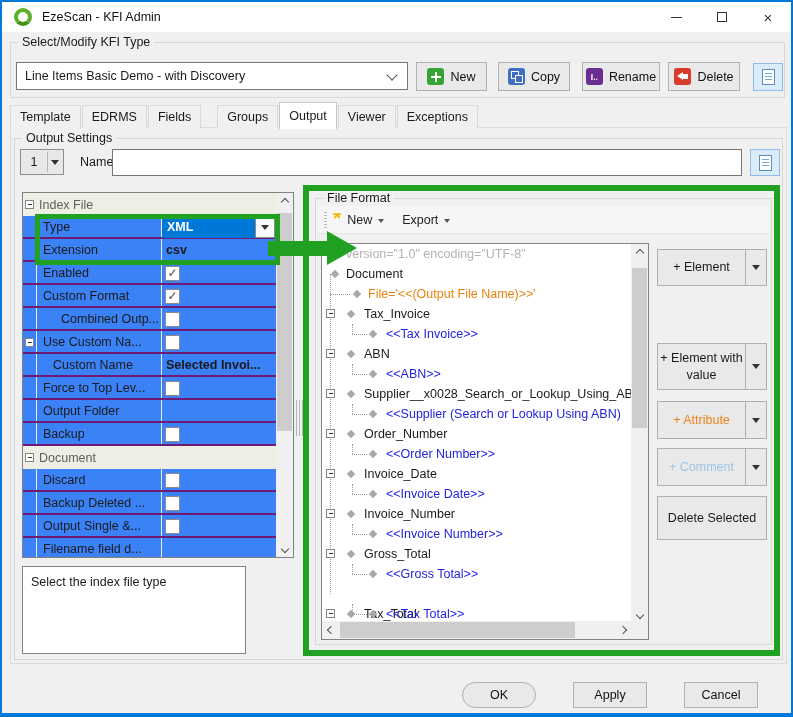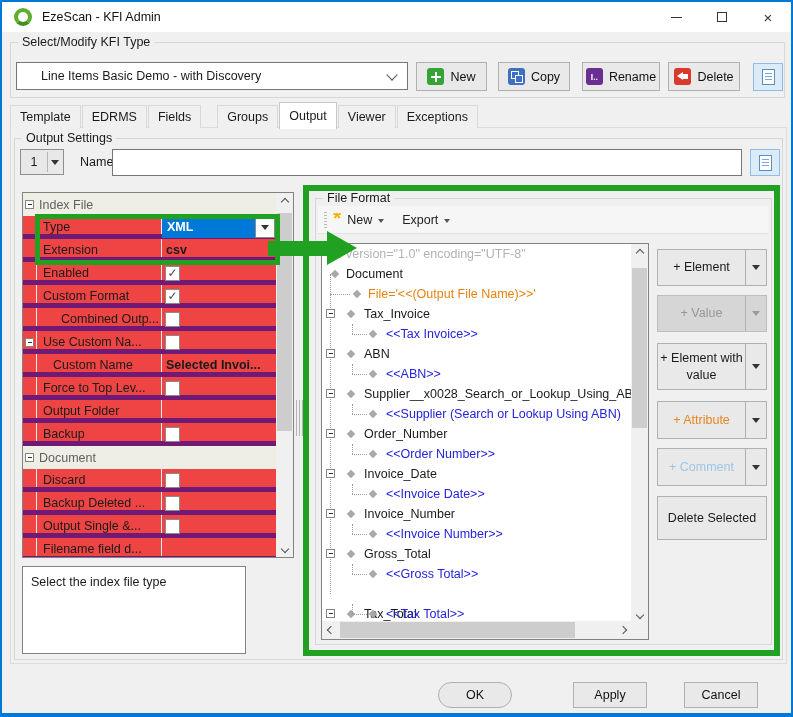--- a/index.html
+++ b/index.html
@@ -20,21 +20,21 @@
   .glyph-min { width:11px; height:1px; background:#333; }
   .glyph-max { width:10px; height:10px; border:1px solid #333; }
   .glyph-close { font-size:15px; color:#333; line-height:1; }
   
   .groupbox { position:absolute; border:1px solid #d8d8d3; }
   .grouplabel { position:absolute; top:-8px; left:7px; background:#f0f0f0; padding:0 4px;
                 font-size:12.5px; color:#1a1a1a; white-space:nowrap; }
   
   .combo { position:absolute; left:14px; top:60px; width:392px; height:28px; background:#fff;
            border:1px solid #767676; }
-  .combo-text { position:absolute; left:8px; top:6px; font-size:12.5px;margin-left:16px; }
+  .combo-text { position:absolute; left:8px; top:6px; font-size:12.5px; }
   .chev { width:8px; height:8px; border-left:1.5px solid #555; border-bottom:1.5px solid #555; display:inline-block; }
   .chev-down { transform:rotate(-45deg); }
   .combo .chev-down { position:absolute; right:11px; top:8px; }
   .btn { background:#e9e9e9; border:1px solid #b0b0b0; font-size:12.5px; color:#111;
          display:flex; align-items:center; justify-content:center; }
   .kfi-btn { position:absolute; top:60px; height:29px; gap:6px; }
   .icon16 { width:17px; height:17px; border-radius:3px; position:relative; flex:0 0 auto; }
   .ic-new { background:#35a435; }
   .ic-new::before { content:""; position:absolute; left:3.5px; top:7.5px; width:10px; height:2px; background:#fff; }
   .ic-new::after  { content:""; position:absolute; left:7.5px; top:3.5px; width:2px; height:10px; background:#fff; }
@@ -67,21 +67,21 @@
   .label { position:absolute; font-size:12.5px; }
   .textbox { position:absolute; background:#fff; border:1px solid #767676; font-size:12.5px; padding:0 6px;
              font-family:"Liberation Sans", sans-serif; color:#111; }
   
   .propgrid { position:absolute; left:20px; top:190px; width:272px; height:366px; background:#fff;
               border:1px solid #828282; overflow:hidden; }
   .prows { position:absolute; left:0; top:0; width:253px; height:100%; overflow:hidden; }
   .prow { position:absolute; left:0; width:253px; height:23px; }
   .pcat { background:#efeee4; }
   .pcat-label { position:absolute; left:16px; top:5px; font-size:12.5px; color:#5f5f5f; }
-  .pitem { background:#ef4444; border-bottom:5px solid #701a75; }
+  .pitem { background:#3b82f6; border-bottom:2px solid #701a75; }
   .pgut { position:absolute; left:0; top:0; width:14px; height:100%; border-right:1px solid #ececec; }
   .pname { position:absolute; left:20px; top:4px; width:116px; font-size:12.5px; white-space:nowrap; overflow:hidden; }
   .pname.ind { left:30px; }
   .pdivider { position:absolute; left:138px; top:0; bottom:0; width:1px; background:#ececec; }
   .pval { position:absolute; left:143px; top:4px; width:108px; font-size:12.5px; white-space:nowrap; overflow:hidden; }
   .pval.b { font-weight:bold; }
   .pcheck { position:absolute; left:142px; top:3.5px; width:15px; height:15px; border:1px solid #8a8a8a;
             background:#fff; font-size:12px; line-height:13px; text-align:center; color:#4d4d4d; }
   .pdrop-blue { position:absolute; left:139px; top:1px; width:93px; height:21px; background:#0078d7;
                 color:#fff; font-weight:bold; font-size:12.5px; padding:3px 0 0 5px; }
@@ -456,26 +456,20 @@
       <div class="sb-corner"></div>
     </div>
   </div>
 
   <div class="side-btn" style="top:247px; height:37px;">
     <span class="side-main">+ Element</span>
     <span class="side-drop">
         <span class="tri-down"></span>
       </span>
   </div>
-  <div class="side-btn disabled" style="top:293px; height:37px;">
-    <span class="side-main">+ Value</span>
-    <span class="side-drop">
-        <span class="tri-down"></span>
-      </span>
-  </div>
   <div class="side-btn" style="top:341px; height:47px;">
     <span class="side-main">+ Element with value</span>
     <span class="side-drop">
         <span class="tri-down"></span>
       </span>
   </div>
   <div class="side-btn tone-attribute" style="top:399px; height:38px;">
     <span class="side-main">+ Attribute</span>
     <span class="side-drop">
         <span class="tri-down"></span>
@@ -484,21 +478,21 @@
   <div class="side-btn tone-comment" style="top:446px; height:38px;">
     <span class="side-main">+ Comment</span>
     <span class="side-drop">
         <span class="tri-down"></span>
       </span>
   </div>
   <div class="side-btn" style="top:494px; height:44px;">
     <span class="side-main">Delete Selected</span>
   </div>
 
-  <div class="btn footer-btn" style="left:436px;border-radius:13px;">OK</div>
+  <div class="btn footer-btn" style="left:460px;border-radius:13px;">OK</div>
   <div class="btn footer-btn" style="left:571px;">Apply</div>
   <div class="btn footer-btn" style="left:682px;">Cancel</div>
 
   <div class="anno anno-rect-small"></div>
   <div class="anno anno-arrow-shaft"></div>
   <div class="anno anno-arrow-head"></div>
   <div class="anno anno-rect-big"></div>
 
 </div>
 

